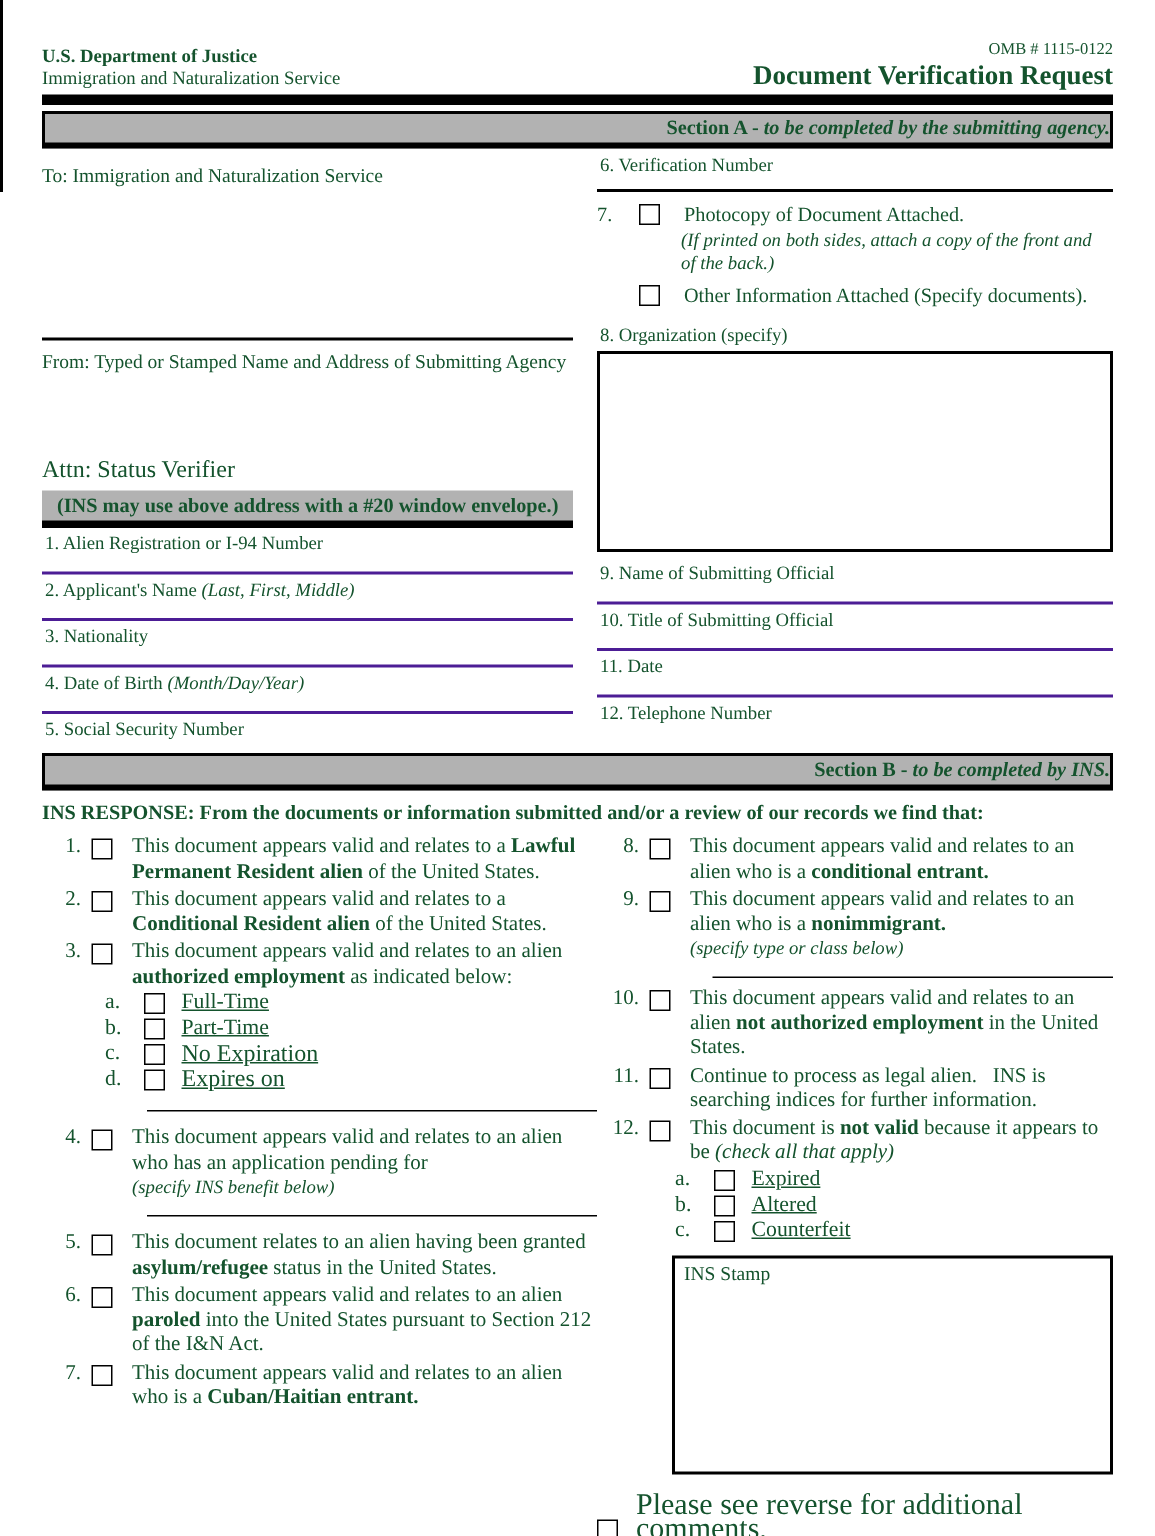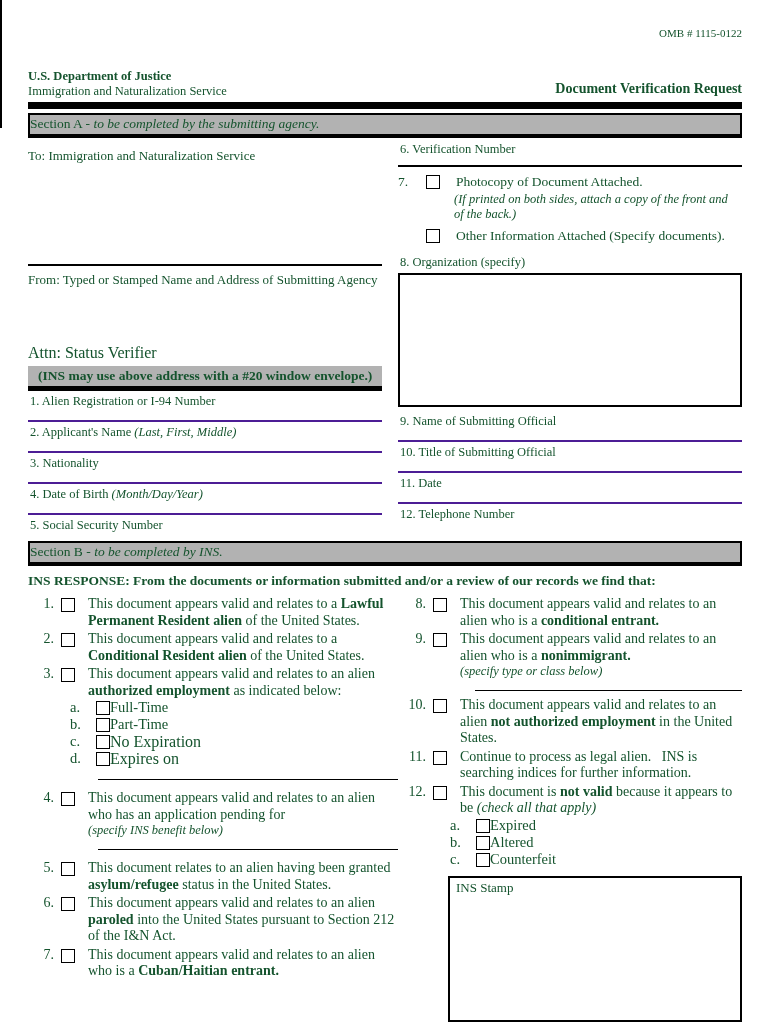--- a/index.html
+++ b/index.html
@@ -8,25 +8,25 @@
         font-family:"Liberation Serif","DejaVu Serif",serif;color:#14532d;}
   .b{font-weight:bold;}
   .i{font-style:italic;}
   .artifact{position:absolute;left:0;top:0;width:2px;height:128px;background:#000;}
 
   
   .hdr{display:flex;justify-content:space-between;align-items:flex-end;}
   .hdr-left{font-size:12.5px;line-height:15px;}
   .hdr-right{text-align:right;}
   .omb{font-size:11px;line-height:14px;}
-  .doc-title{font-size:14px;font-weight:bold;line-height:20px;margin-top:39px;}
+  .doc-title{font-size:18px;font-weight:bold;line-height:20px;}
   .thick-bar{height:7px;background:#000;margin-top:3px;}
 
   .section-bar{margin-top:4px;background:#b2b2b2;border:2px solid #000;border-bottom:4px solid #000;
-               text-align:left;font-weight:normal;font-size:13.5px;padding:1px 0 2px 0;}
+               text-align:right;font-weight:bold;font-size:13.5px;padding:1px 0 2px 0;}
 
   
   .colsA{display:flex;margin-top:2px;}
   .colA-left{width:354px;}
   .colA-right{width:344px;margin-left:16px;}
   .to-block{height:116px;border-bottom:2px solid #000;font-size:13px;padding-top:8px;}
   .from-block{height:72px;font-size:13px;padding-top:6px;}
   .attn{font-size:16px;height:22px;}
   .env-bar{background:#b2b2b2;border-bottom:5px solid #000;font-weight:bold;font-size:13.5px;
            padding:2px 0 2px 10px;}
@@ -53,21 +53,21 @@
   .resp-item{display:flex;align-items:flex-start;font-size:14px;line-height:16.5px;margin-top:2px;}
   .resp-num{width:26px;flex:none;text-align:right;}
   .colB-right .resp-num{width:28px;}
   .resp-cb{margin:2px 0 0 7px;}
   .resp-text{margin-left:13px;}
   .note{font-style:italic;font-size:12.5px;line-height:14px;}
   .sub-row{display:flex;align-items:flex-start;font-size:14.5px;line-height:17px;margin-left:42px;}
   .colB-right .sub-row{margin-left:52px;}
   .sub-letter{width:20px;flex:none;}
   .sub-cb{margin:2px 0 0 6px;}
-  .sub-label{margin-left:0;}
+  .sub-label{margin-left:11px;text-decoration:underline;}
   .sub-label.lg{font-size:16px;line-height:17px;}
   .sub-note{font-style:italic;font-size:12.5px;margin-left:97px;line-height:14px;}
   .write-line{border-bottom:1.6px solid #000;height:8px;margin:4px 0 10px 70px;}
   .colB-right .write-line{margin:4px 0 6px 77px;}
   .stamp-box{border:2px solid #000;height:146px;margin:8px 0 0 50px;box-sizing:border-box;}
   .stamp-label{font-size:13px;padding:2px 0 0 6px;display:block;}
   .reverse-row{display:flex;align-items:flex-end;font-size:20px;margin-top:12px;line-height:16px;}
   .reverse-cb{margin-top:1px;}
   .reverse-text{margin-left:12px;}
   .form-number{text-align:right;font-size:11.5px;margin-top:5px;}

